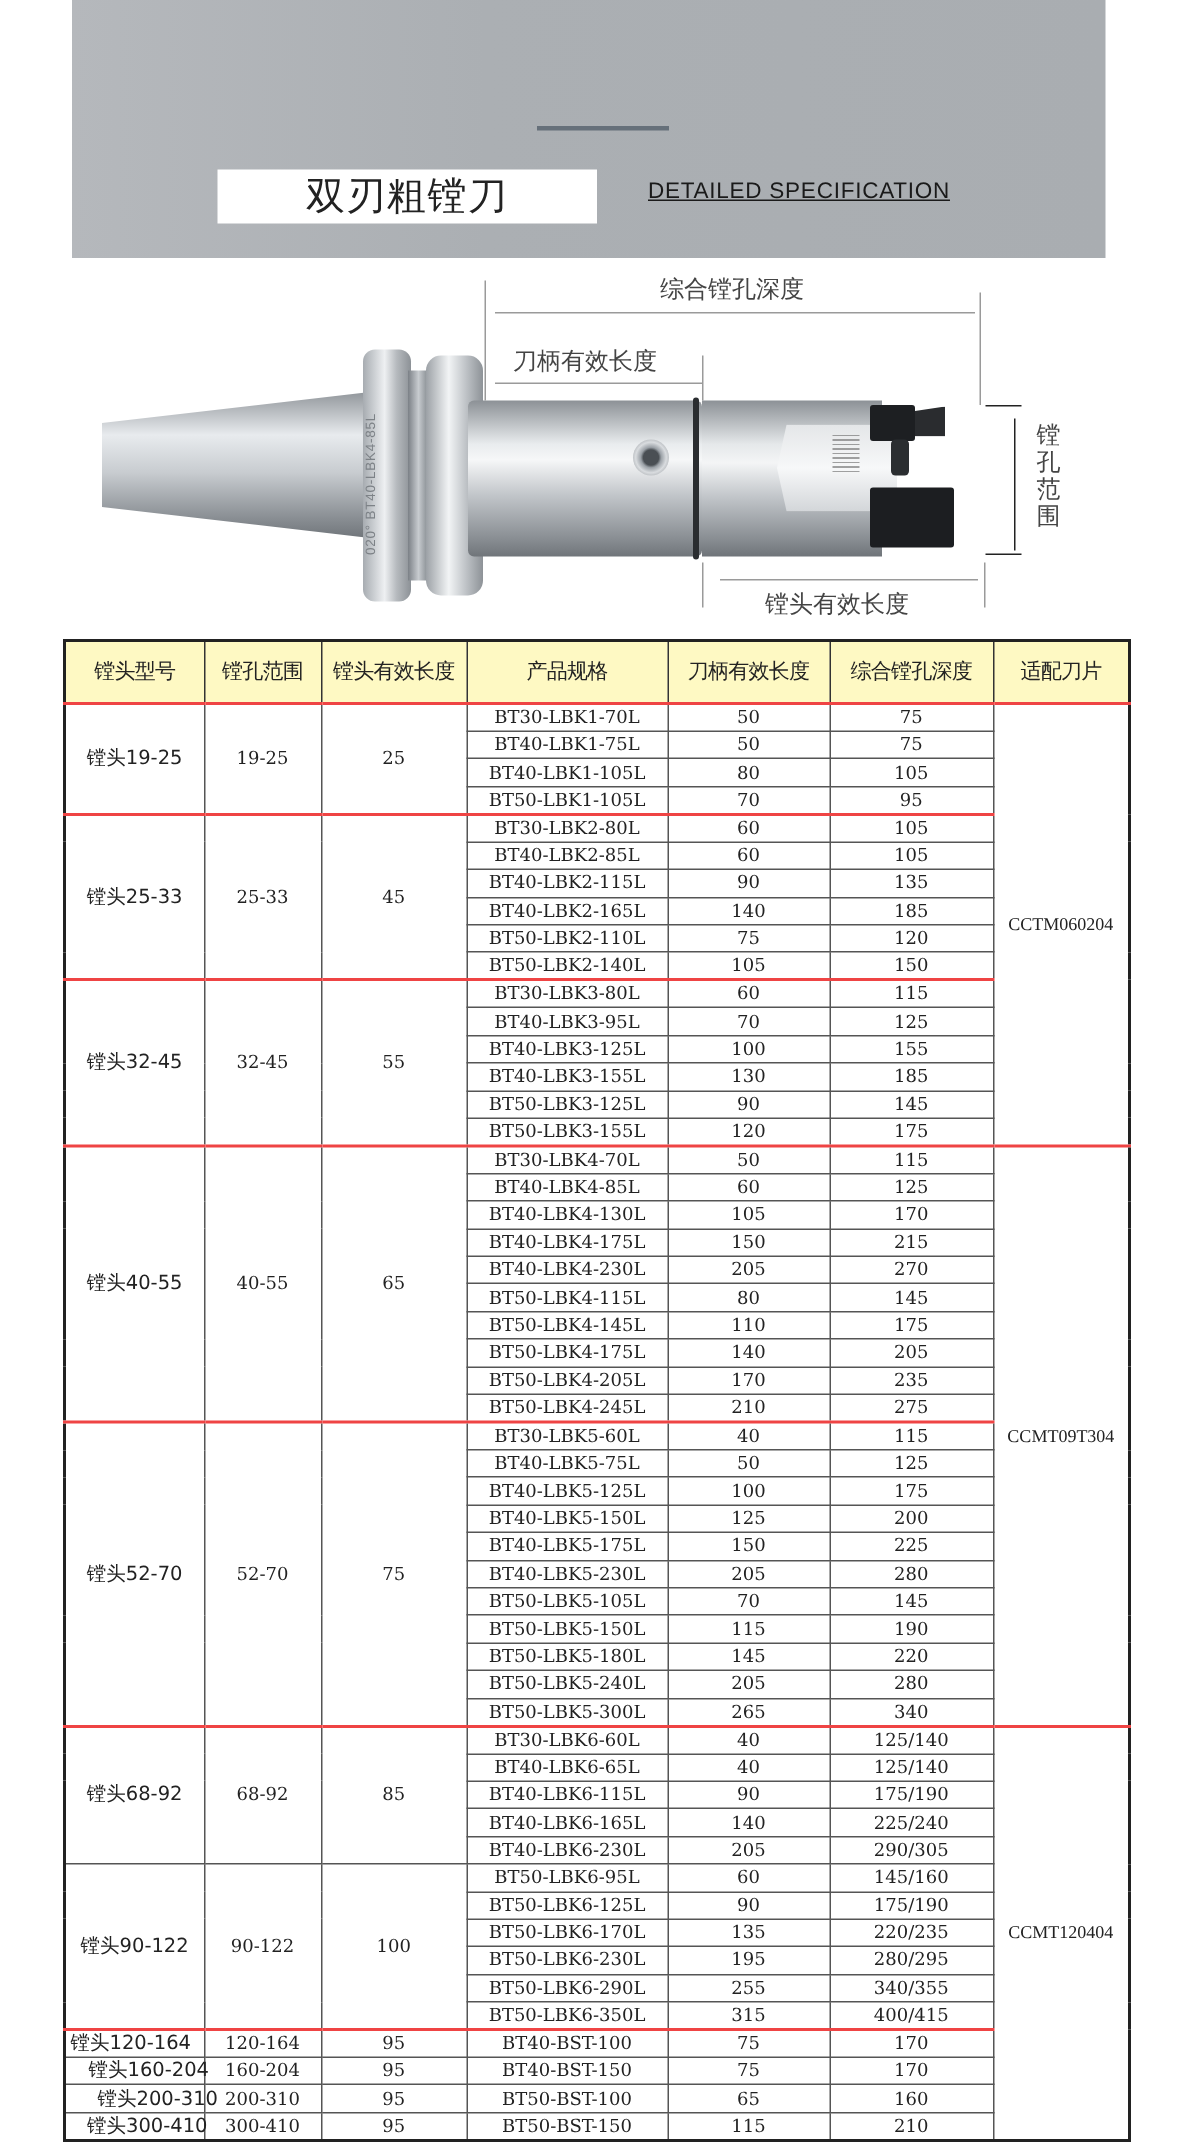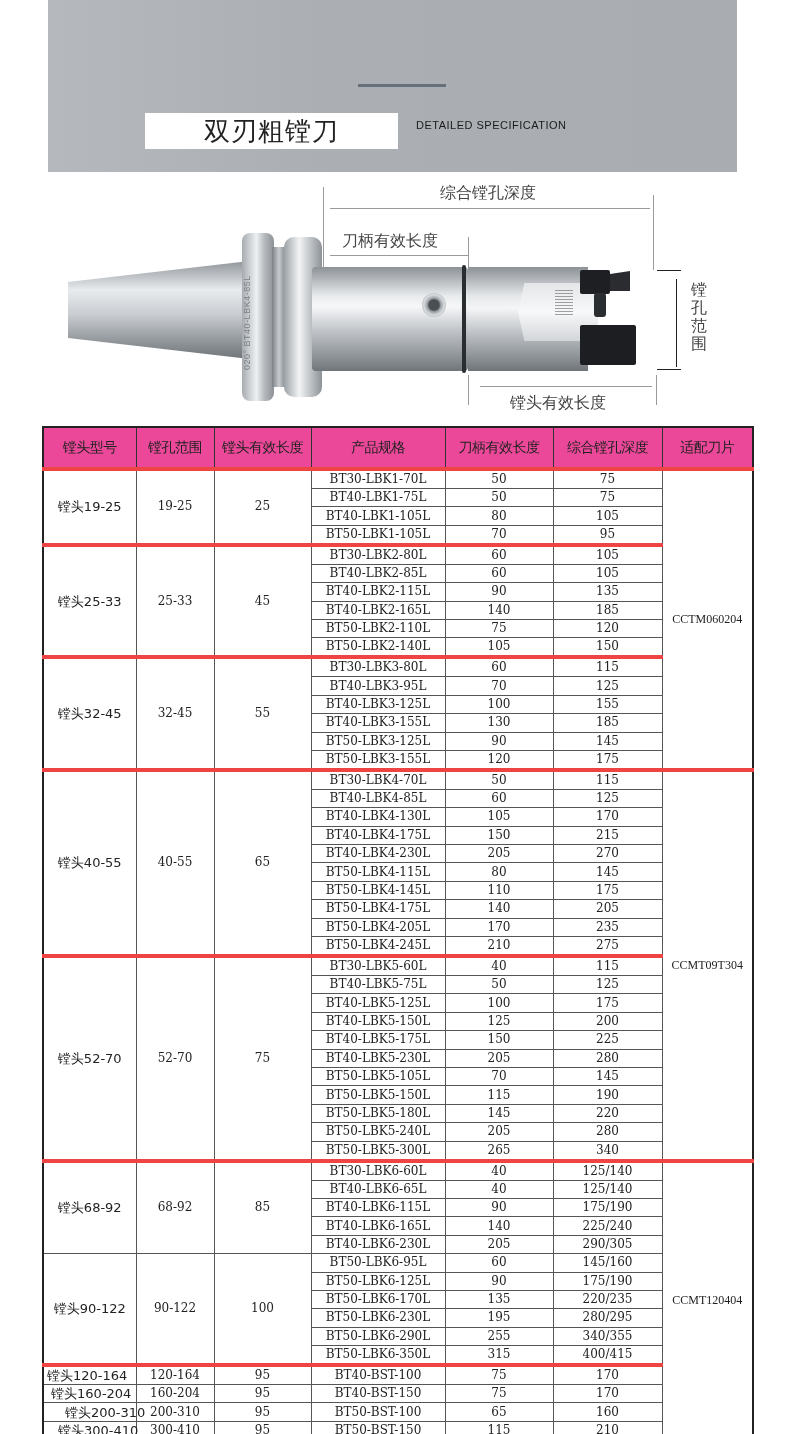--- a/index.html
+++ b/index.html
@@ -19,22 +19,22 @@
   .banner-underline {
     position: absolute; left: 310px; top: 84px; width: 88px; height: 3px; background: #66707a;
   }
   .banner-sub {
     position: absolute; left: 85px; top: 113px; width: 253px; height: 36px;
     background: #ffffff; color: #222; font-size: 26px; text-align: center; line-height: 36px;
     letter-spacing: 1px;
     margin-left: 12px;
   }
   .banner-en {
-    position: absolute; left: 368px; top: 119px; font-size: 11px; color: #1a1a1a;
-    font-family: "Liberation Sans", sans-serif; letter-spacing: 0.5px; font-weight: 500;
+    position: absolute; left: 384px; top: 119px; font-size: 15px; color: #1a1a1a;
+    font-family: "Liberation Sans", sans-serif; letter-spacing: 0.5px; font-weight: 500; text-decoration: underline;
   }
 
   
   .diagram { position: absolute; left: 50px; top: 175px; width: 700px; height: 245px; }
   .dim-label { position: absolute; font-size: 16px; color: #444; white-space: nowrap; }
   .dim-line { position: absolute; background: #9a9a9a; }
   .dim-line-dark { position: absolute; background: #222; }
   .vlabel { position: absolute; font-size: 16px; color: #444; width: 18px; line-height: 18px; text-align: center; }
 
   .tool-cone {
@@ -92,31 +92,31 @@
   }
 
   
   table.spec {
     position: absolute; left: 42px; top: 426px; width: 710px;
     border-collapse: collapse; table-layout: fixed;
     font-family: "DejaVu Serif", serif; font-size: 12px; color: #222;
     border: 2px solid #222;
   }
   table.spec th {
-    background: #ec4899; font-family: "DejaVu Sans", sans-serif; font-weight: normal;
+    background: #fef9c3; font-family: "DejaVu Sans", sans-serif; font-weight: normal;
     font-size: 14px; height: 42px; border: 1.5px solid #333; color: #222; white-space: nowrap;
     letter-spacing: -0.5px;
   }
   table.spec td {
     border: 1px solid #555; text-align: center; height: 18.4px; line-height: 17px; padding: 0;
     white-space: nowrap;
   }
   table.spec td.grp { font-family: "DejaVu Sans", sans-serif; font-size: 13px; margin-top: 36px; }
   table.spec td.insert { font-family: Liberation Serif, serif; font-size: 12px; }
-  table.spec tr.group-start td { border-top: 4px solid #ef4444; }
+  table.spec tr.group-start td { border-top: 2px solid #ef4444; }
 </style>
 </head>
 <body>
 
 <div class="banner">
   <div class="banner-underline"></div>
   <div class="banner-sub">双刃粗镗刀</div>
   <div class="banner-en">DETAILED SPECIFICATION</div>
 </div>
 
@@ -451,21 +451,21 @@
       </tr>
       <tr class="group-start">
         <td class="grp" style="text-align: left; padding-left: 3px;">镗头120-164</td>
         <td>120-164</td>
         <td>95</td>
         <td>BT40-BST-100</td>
         <td>75</td>
         <td>170</td>
       </tr>
       <tr>
-        <td class="grp" style="text-align: center; padding-left: 3px;">镗头160-204</td>
+        <td class="grp" style="text-align: left; padding-left: 15px;">镗头160-204</td>
         <td>160-204</td>
         <td>95</td>
         <td>BT40-BST-150</td>
         <td>75</td>
         <td>170</td>
       </tr>
       <tr>
         <td class="grp" style="text-align: center; padding-left: 21px;">镗头200-310</td>
         <td>200-310</td>
         <td>95</td>

